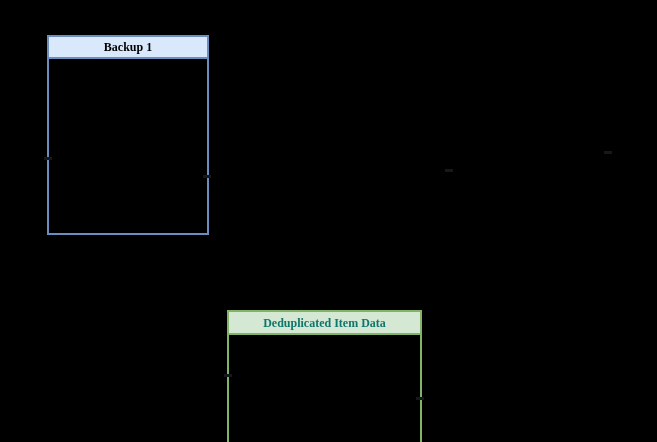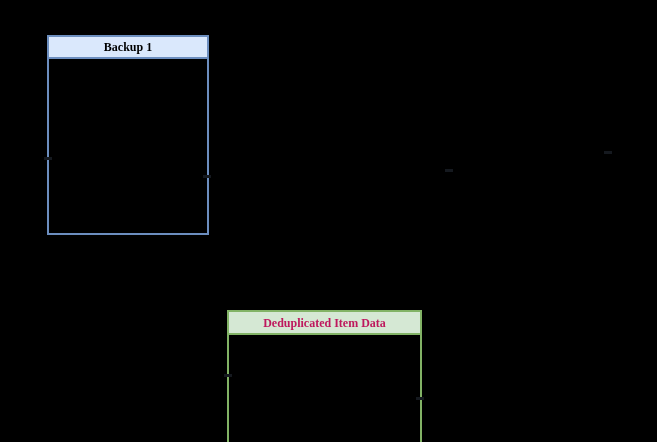--- a/index.html
+++ b/index.html
@@ -72,21 +72,21 @@
   <div class="diagram-box box-backup1" style="border-color: rgb(108, 142, 191);">
     <div class="box-header" style="background-color: rgb(218, 232, 252); border-bottom-color: rgb(108, 142, 191);">
       <span class="box-title" style="color: rgb(0, 0, 0);">Backup 1</span>
     </div>
     <div class="box-body"></div>
   </div>
 
 
   <div class="diagram-box box-dedup" style="border-color: rgb(130, 179, 102);">
     <div class="box-header" style="background-color: rgb(213, 232, 212); border-bottom-color: rgb(130, 179, 102);">
-      <span class="box-title" style="color: #be185d;">Deduplicated Item Data</span>
+      <span class="box-title" style="color: #0f766e;">Deduplicated Item Data</span>
     </div>
     <div class="box-body"></div>
   </div>
 
   <div class="connector-tick tick-b1-left" style="background-color: rgb(21, 25, 31);"></div>
   <div class="connector-tick tick-b1-right" style="background-color: rgb(21, 25, 31);"></div>
   <div class="connector-tick tick-b2-left" style="background-color: rgb(21, 25, 31);"></div>
   <div class="connector-tick tick-b2-right" style="background-color: rgb(21, 25, 31);"></div>
   <div class="connector-tick tick-dd-left" style="background-color: rgb(21, 25, 31);"></div>
   <div class="connector-tick tick-dd-right" style="background-color: rgb(21, 25, 31);"></div>

